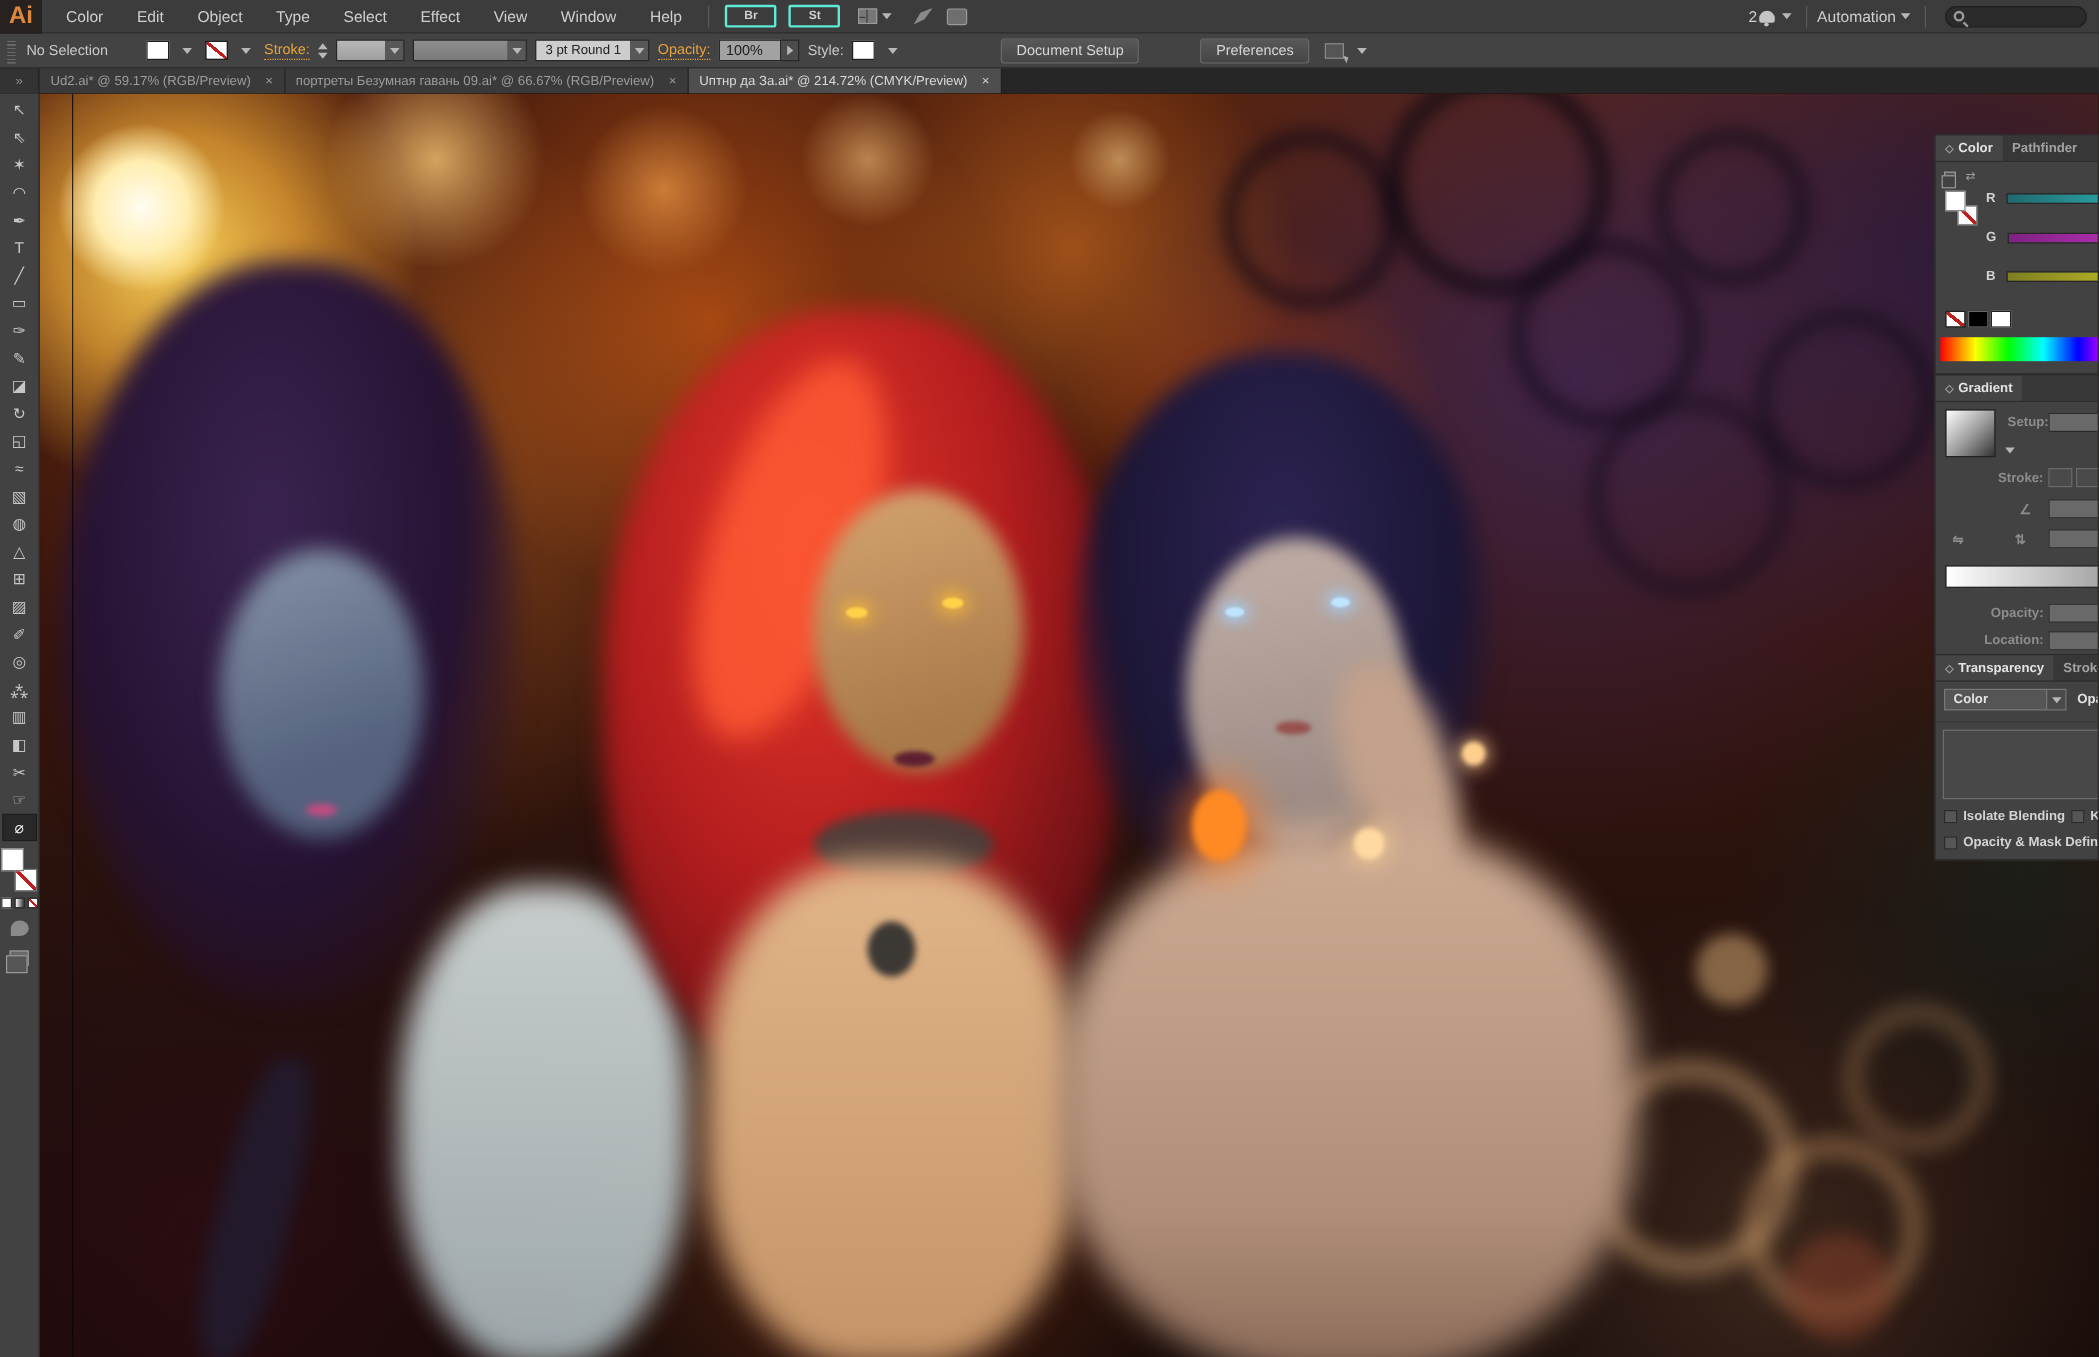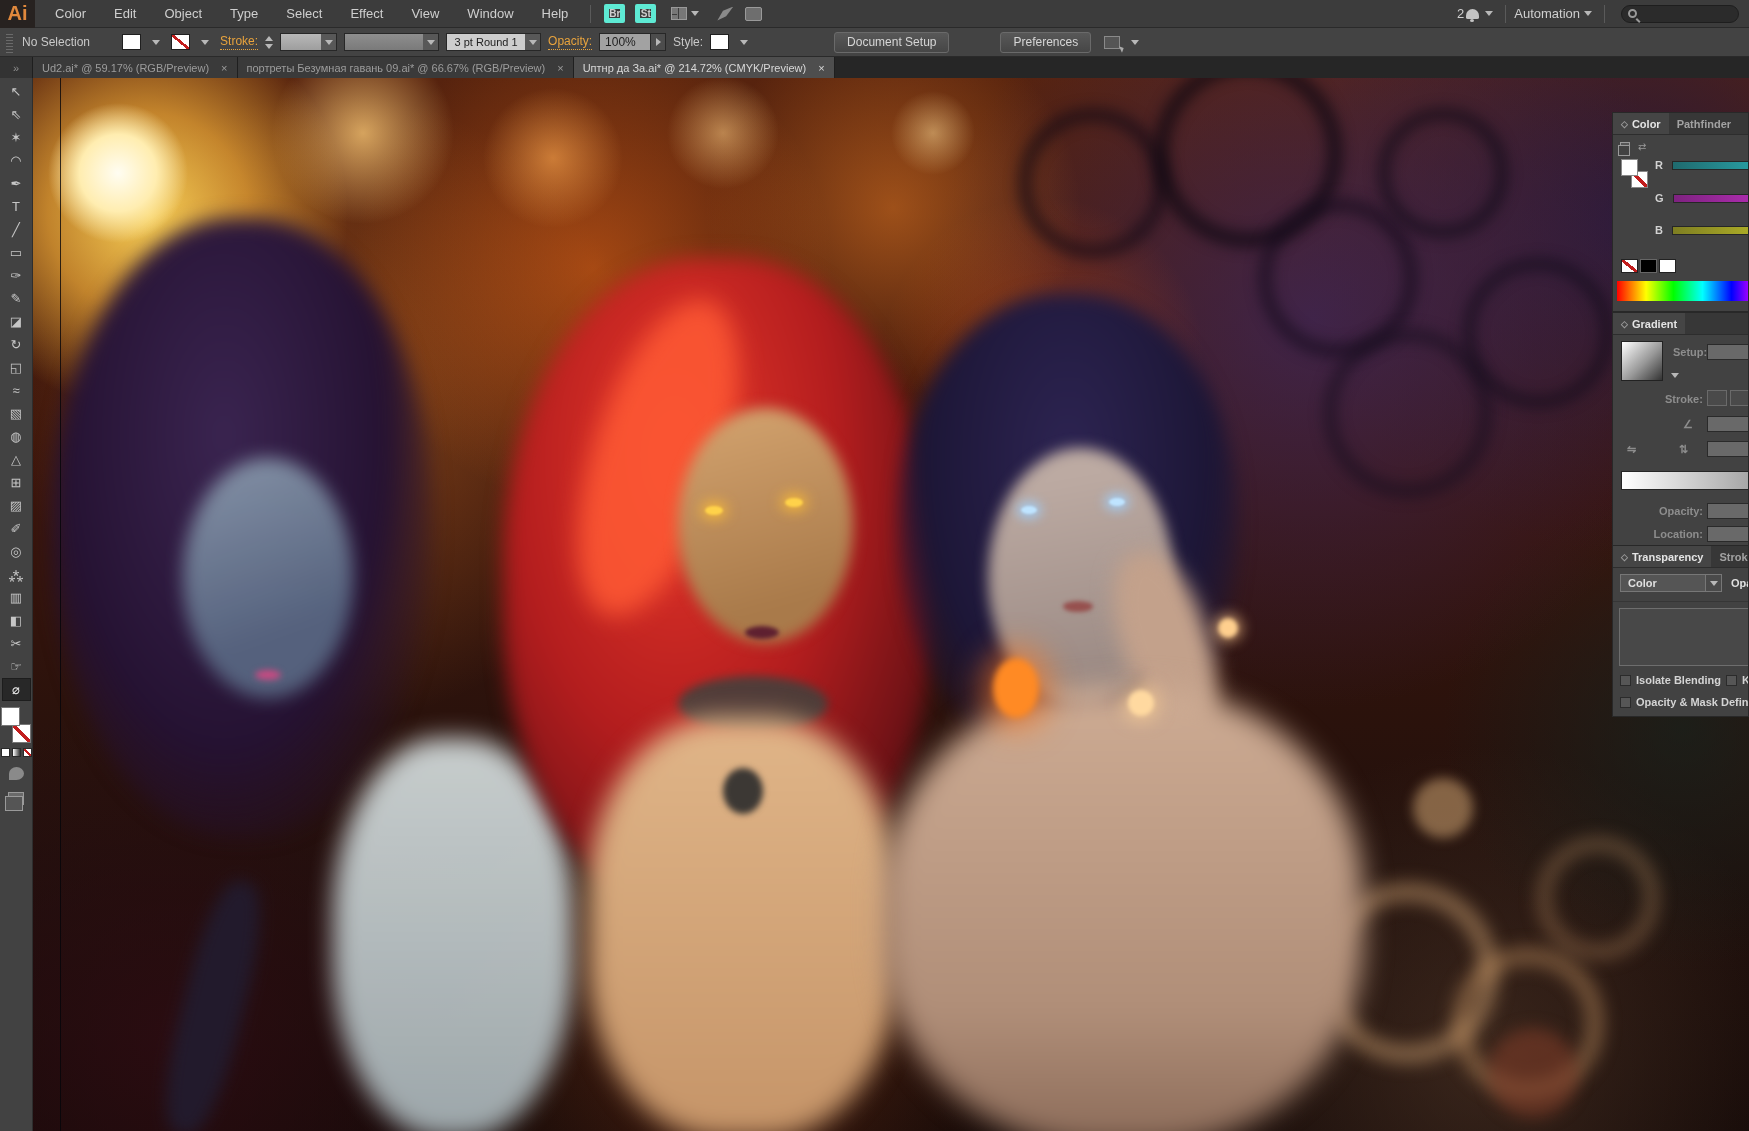--- a/index.html
+++ b/index.html
@@ -11,21 +11,21 @@
   }
 
   
   .menubar { height:28px; background:#3c3c3c; border-bottom:1px solid #2a2a2a;
     display:flex; align-items:center; color:#cfcfcf; font-size:13px; }
   .app-logo { width:35px; height:28px; background:#272220; color:var(--logo-orange,#e0883c);
     font-weight:bold; font-size:20px; display:flex; align-items:center; justify-content:center; }
   .menus { display:flex; height:100%; margin-left:6px; }
   .menu-item { padding:0 14px; display:flex; align-items:center; cursor:default; }
   .mb-sep { width:1px; height:18px; background:#5a5a5a; margin:0 8px; }
-  .sq-btn { width:21px; height:19px; border:5px solid #5eead4; border-radius:2px; margin:0 5px;
+  .sq-btn { width:43px; height:19px; border:2px solid #5eead4; border-radius:2px; margin:0 5px;
     font-size:10px; font-weight:bold; color:#cfcfcf; display:flex; align-items:center; justify-content:center;
     background:#3c3c3c; }
   .ws-grid { width:16px; height:13px; border:1px solid #9a9a9a; margin-left:10px; position:relative; background:#777; }
   .ws-grid::before { content:""; position:absolute; left:6px; top:0; bottom:0; width:1px; background:#3c3c3c; }
   .ws-grid::after { content:""; position:absolute; left:0; right:9px; top:6px; height:1px; background:#3c3c3c; }
   .caret-down { width:0; height:0; border-left:4px solid transparent; border-right:4px solid transparent;
     border-top:5px solid #b8b8b8; display:inline-block; margin:0 4px; }
   .feather { width:16px; height:14px; margin-left:14px; background:#8a8a8a;
     clip-path:polygon(0 100%, 35% 30%, 100% 0, 55% 70%); }
   .win-hand { width:17px; height:14px; border:1px solid #9a9a9a; background:#6e6e6e; margin-left:12px; border-radius:2px; }

